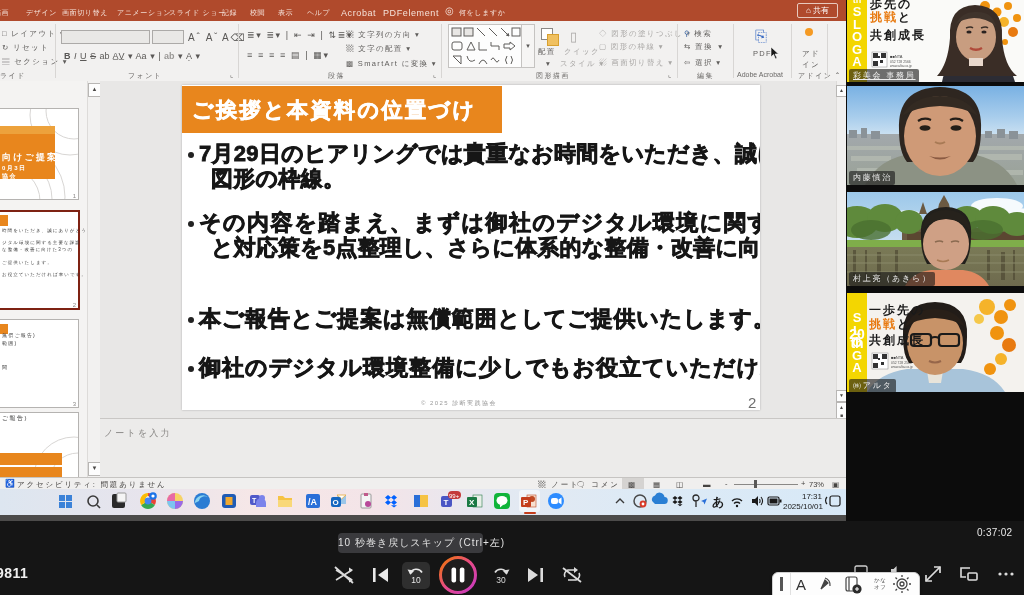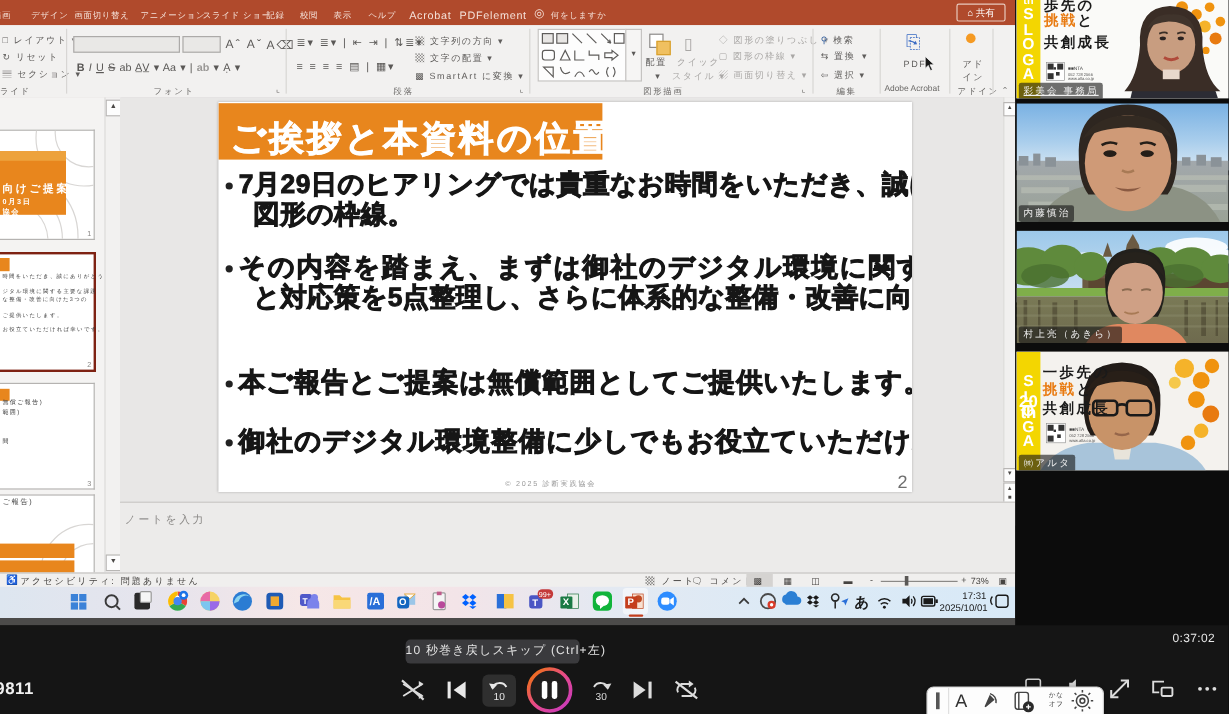--- a/index.html
+++ b/index.html
@@ -1,36 +1,36 @@
 <!DOCTYPE html>
 <html><head><meta charset="utf-8">
 <style>
   html,body{margin:0;padding:0;background:#000;}
   #stage{position:relative;width:1024px;height:595px;overflow:hidden;background:#111;
     font-family:"Liberation Sans",sans-serif;}
   .abs{position:absolute;}
   .jp{letter-spacing:.24em;}
   
-  #share{position:absolute;left:0;top:0;width:846px;height:521px;background:#e9e8e7;overflow:hidden;}
+  #share{position:absolute;left:0;top:0;width:846px;height:521px;background:#e9e8e7;overflow:hidden;padding-left:16px;}
   #menubar{position:absolute;left:0;top:0;width:846px;height:21px;background:#b04a2c;color:#fff;}
   #menubar .mi{position:absolute;top:8px;font-size:7px;color:#f5e2da;letter-spacing:.6px;white-space:nowrap;}
   #ribbon{position:absolute;left:0;top:21px;width:846px;height:60px;background:#f2f1f0;border-bottom:1px solid #d2d0ce;}
   .gsep{position:absolute;top:3px;height:54px;width:1px;background:#d8d6d4;}
   .glabel{position:absolute;top:50px;font-size:7px;color:#6a6866;letter-spacing:.2em;white-space:nowrap;}
   .rtxt{position:absolute;font-size:7.5px;color:#5f5d5b;letter-spacing:.18em;white-space:nowrap;}
   .gray{color:#a9a7a5;}
   .box{position:absolute;background:#e9e8e6;border:1px solid #acaaa8;}
   
   #lpanel{position:absolute;left:0;top:81px;width:88px;height:396px;background:#f4f3f2;}
   .thumb{position:absolute;left:0;background:#fff;border:1px solid #b5b3b1;border-left:none;}
   
   #edit{position:absolute;left:100px;top:81px;width:736px;height:337px;background:#e8e7e6;}
   #slide{position:absolute;left:82px;top:4px;width:578px;height:325px;background:#fff;box-shadow:0 0 2px rgba(0,0,0,.25);overflow:hidden;}
   #stitle{position:absolute;left:0px;top:1px;width:320px;height:47px;background:#e8861d;}
-  #stitle span{position:absolute;left:10px;top:10px;font-size:29px;font-weight:bold;color:#fff;letter-spacing:2.5px;white-space:nowrap;-webkit-text-stroke:.7px #fff;}
+  #stitle span{position:absolute;left:10px;top:10px;font-size:21px;font-weight:bold;color:#fff;letter-spacing:2.5px;white-space:nowrap;-webkit-text-stroke:.7px #fff;}
   .bullet{position:absolute;font-size:22px;font-weight:bold;color:#161616;white-space:nowrap;line-height:25px;-webkit-text-stroke:.8px #161616;}
   .bdot{position:absolute;width:6px;height:6px;border-radius:50%;background:#222;}
   
   #notes{position:absolute;left:100px;top:418px;width:746px;height:59px;background:#eceleb;background:#ecebea;border-top:1px solid #c9c7c5;}
   #statusbar{position:absolute;left:0;top:477px;width:846px;height:12px;background:#f0efee;border-top:1px solid #c6c4c2;font-size:7.5px;color:#454341;}
   #taskbar{position:absolute;left:0;top:489px;width:846px;height:26px;
     background:linear-gradient(90deg,#dde6f0 0%,#e8e4ec 18%,#f6e7e7 30%,#f3e4e8 45%,#e3e9f2 60%,#dceaf6 78%,#d8e9f7 100%);}
   #darkstrip{position:absolute;left:0;top:515px;width:846px;height:6px;background:#4c4b4a;}
   
   #strip{position:absolute;left:846px;top:0;width:178px;height:595px;background:#0c0c0c;}

